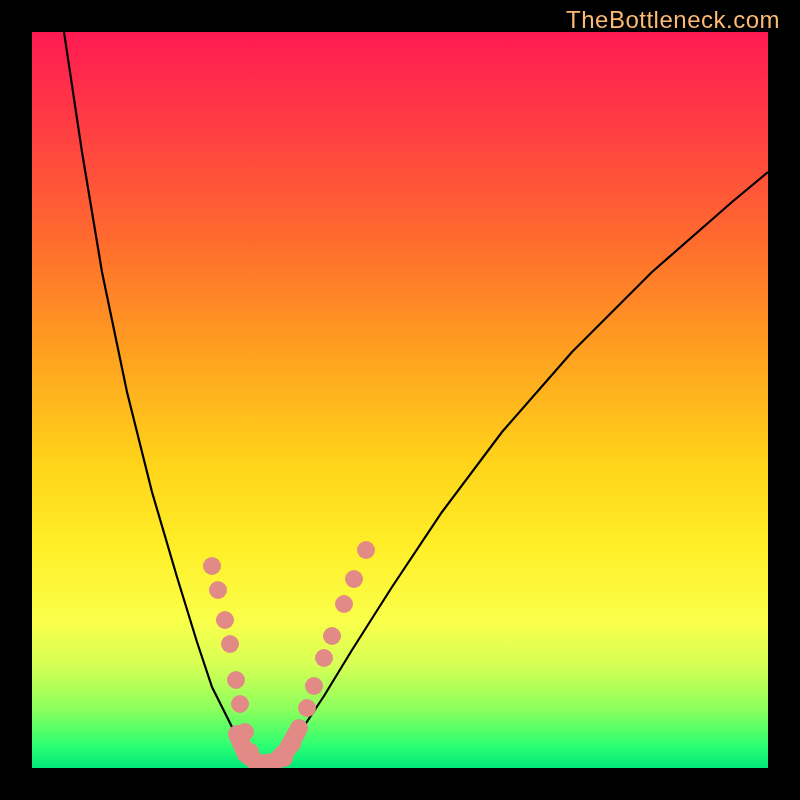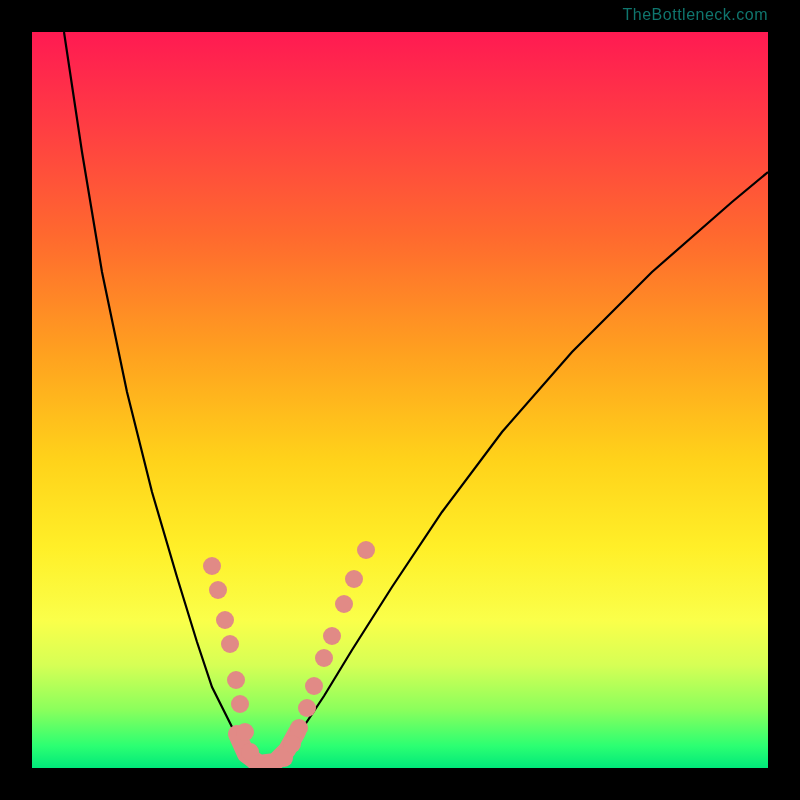--- a/index.html
+++ b/index.html
@@ -34,23 +34,23 @@
       #faff4a 80%,
       #d6ff55 86%,
       #8cff5c 92%,
       #2cff72 97%,
       #00e87a 100%
     );
   }
   .watermark {
     position: absolute;
     top: 6px;
-    right: 32px;
-    color: #0f766e;
-    font-size: 16px;
+    right: 20px;
+    color: #fdba74;
+    font-size: 24px;
     letter-spacing: 0.5px;
   }
   svg.curves {
     position: absolute;
     inset: 0;
   }
 </style>
 </head>
 <body>
 

